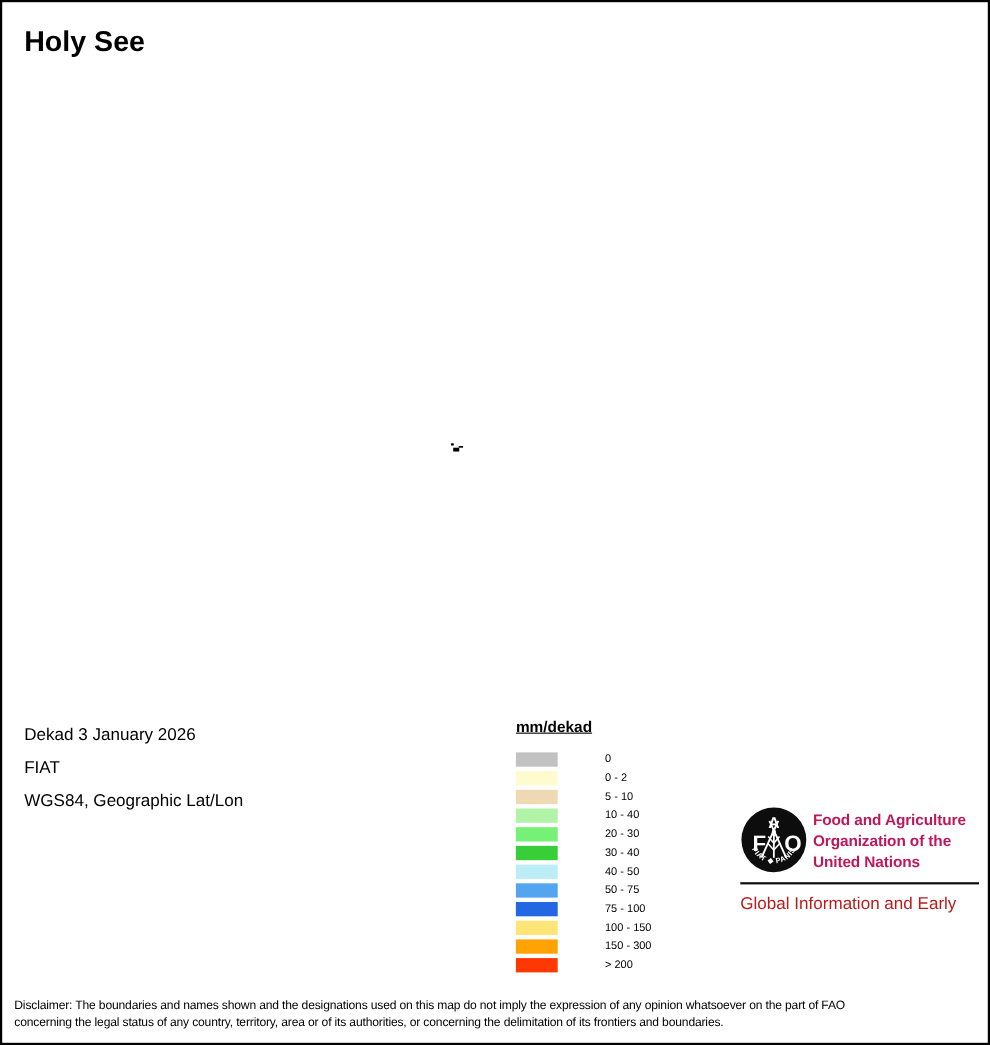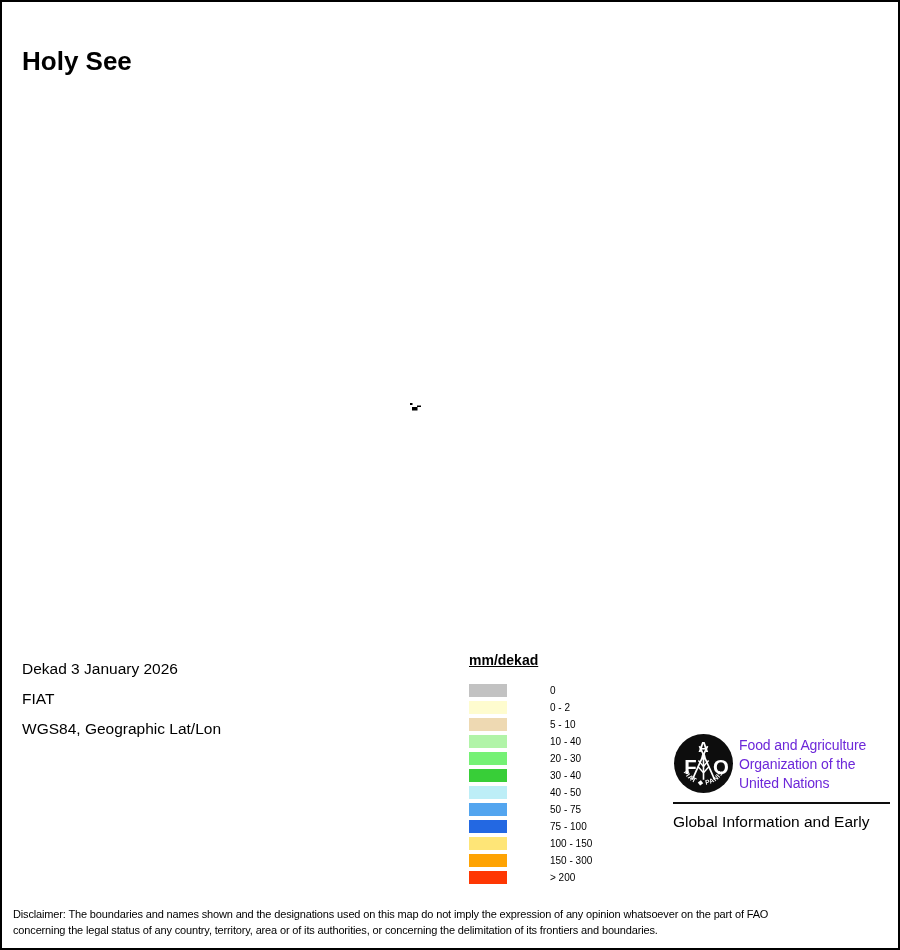--- a/index.html
+++ b/index.html
@@ -7,21 +7,21 @@
   body { font-family: "Liberation Sans", "DejaVu Sans", sans-serif; color: #000; }
   .page {
     position: relative;
     width: 900px; height: 950px;
     background: #fff;
     border: 2px solid #000;
     overflow: hidden;
   }
   .map-title {
     position: absolute; left: 20px; top: 20px;
-    font-size: 26px; font-weight: bold; letter-spacing: 0px; margin-top: 24px;
+    font-size: 26px; font-weight: bold; letter-spacing: 0px;
   }
   .country-shape { position: absolute; left: 404px; top: 396px; width: 24px; height: 18px; }
 
   .info-block {
     position: absolute; left: 20px; top: 652px;
     font-size: 15.5px; line-height: 30px;
   }
   .info-block .heading { font-weight: bold; }
 
   .legend { position: absolute; left: 467px; top: 650px; }
@@ -32,30 +32,30 @@
   .legend-row { display: flex; align-items: center; height: 17px; }
   .swatch {
     display: inline-block; width: 38px; height: 13px;
     margin-right: 6px; flex: 0 0 auto;
   }
   .legend-label { font-size: 10px; padding-left: 37px; white-space: nowrap; }
 
   .fao-logo { position: absolute; left: 671px; top: 731px; width: 61px; height: 61px; }
   .fao-org {
     position: absolute; left: 737px; top: 734px;
-    font-size: 14px; font-weight: normal; line-height: 19px; color: #6d28d9;
+    font-size: 14px; font-weight: bold; line-height: 19px; color: #be185d;
     letter-spacing: -0.1px;
   }
   .giews-divider {
     position: absolute; left: 671px; top: 800px;
     width: 217px; height: 2px; background: #0d0d0d;
   }
   .giews-text {
     position: absolute; left: 671px; top: 810px;
-    font-size: 15.5px; line-height: 20px; color: #000000;
+    font-size: 15.5px; line-height: 20px; color: #b91c1c;
   }
   .disclaimer {
     position: absolute; left: 11px; top: 905px;
     font-size: 11px; line-height: 15.5px; letter-spacing: -0.15px;
     width: 880px; color: #000;
   }
 </style>
 </head>
 <body>
 

